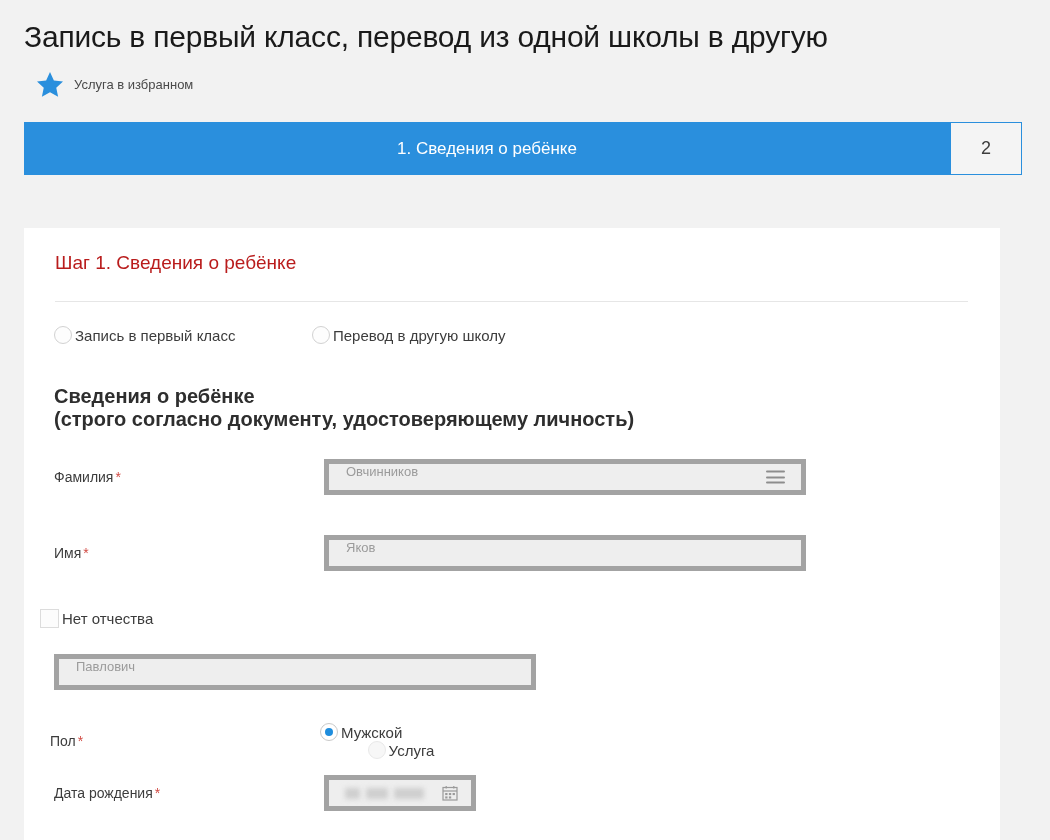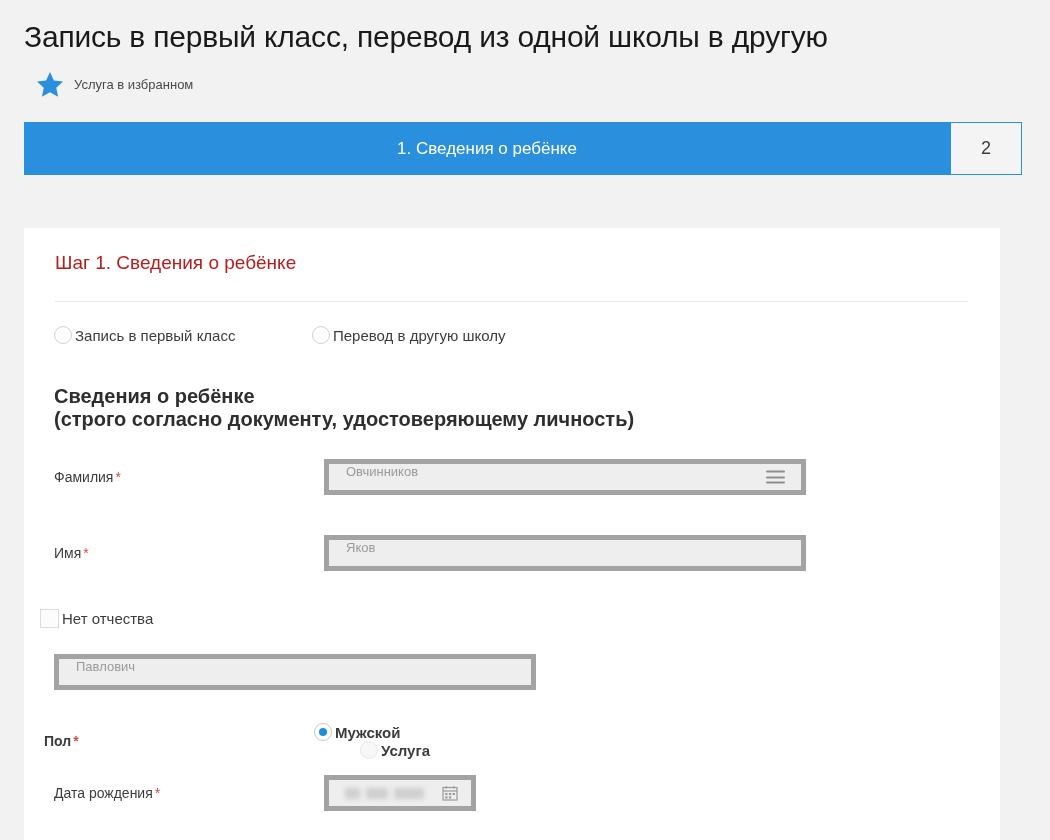--- a/index.html
+++ b/index.html
@@ -212,21 +212,21 @@
     height: 11px;
     background: #cfcfcf;
     filter: blur(2.4px);
     border-radius: 1px;
   }
   .b1 { width: 15px; }
   .b2 { width: 22px; }
   .b3 { width: 30px; }
 
   .chk-row { position: absolute; left: 40px; top: 609px; }
-  .gender-row { position: absolute; left: 44px; top: 723px; display: flex; align-items: center; font-weight: bold; }
+  .gender-row { position: absolute; left: 50px; top: 723px; display: flex; align-items: center; }
   .gender-opts { display: flex; align-items: center; flex-direction: column; }
   .gender-opts .opt:first-child { width: 162px; }
 </style>
 </head>
 <body>
 
 <div class="page">
 
   <div class="page-title">Запись в первый класс, перевод из одной школы в другую</div>
 

